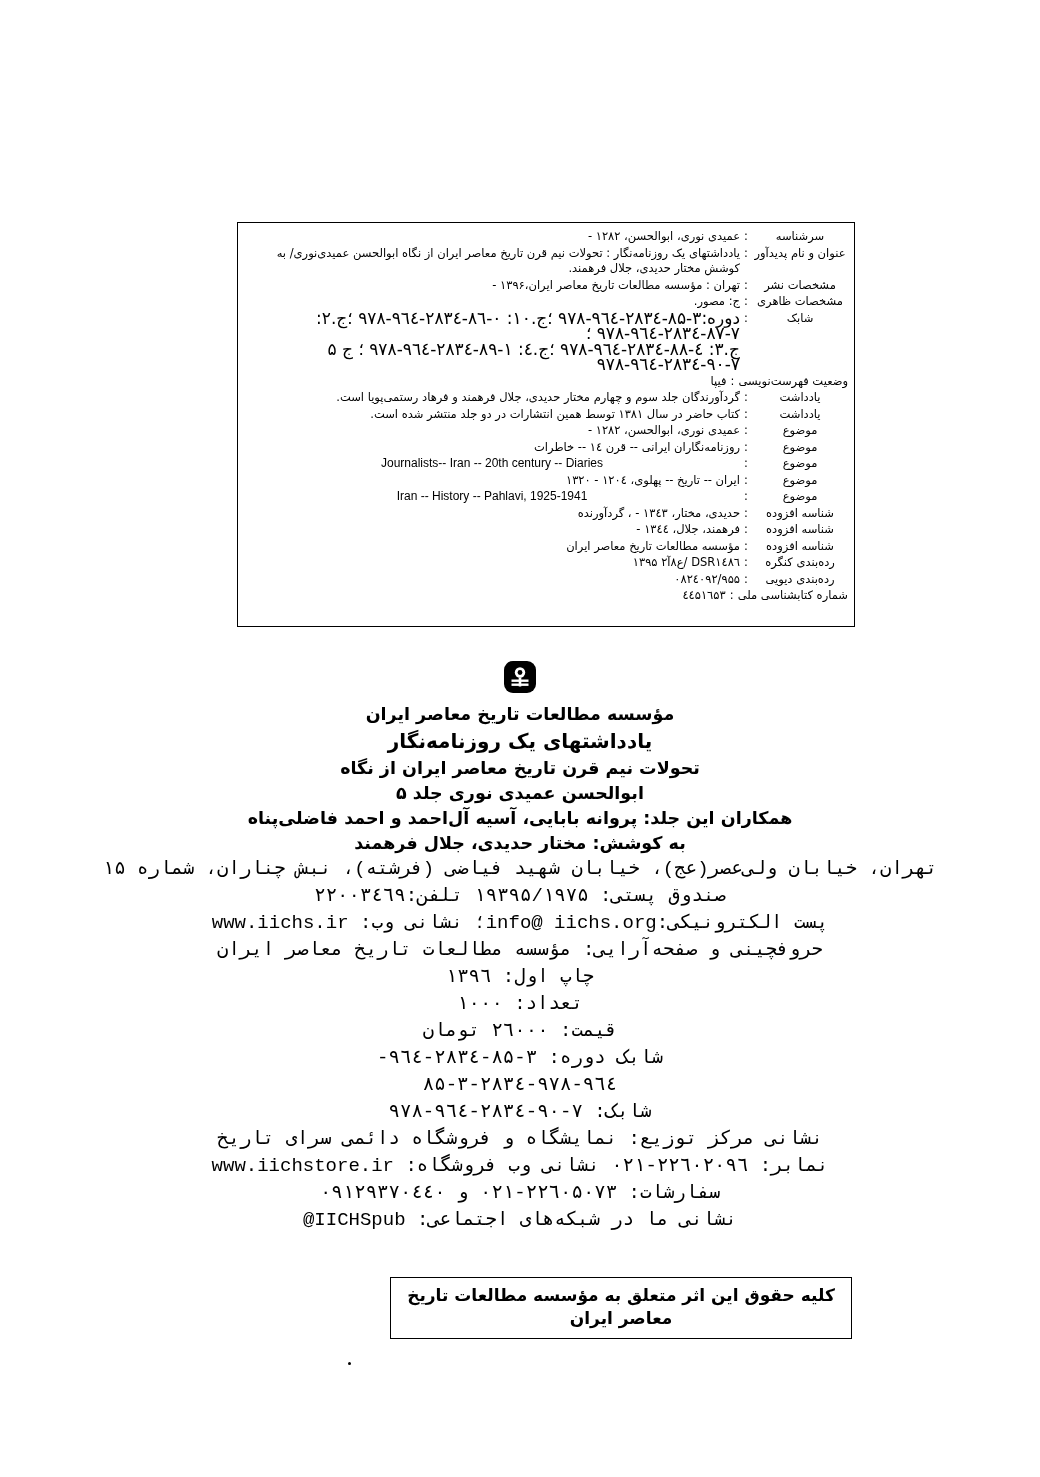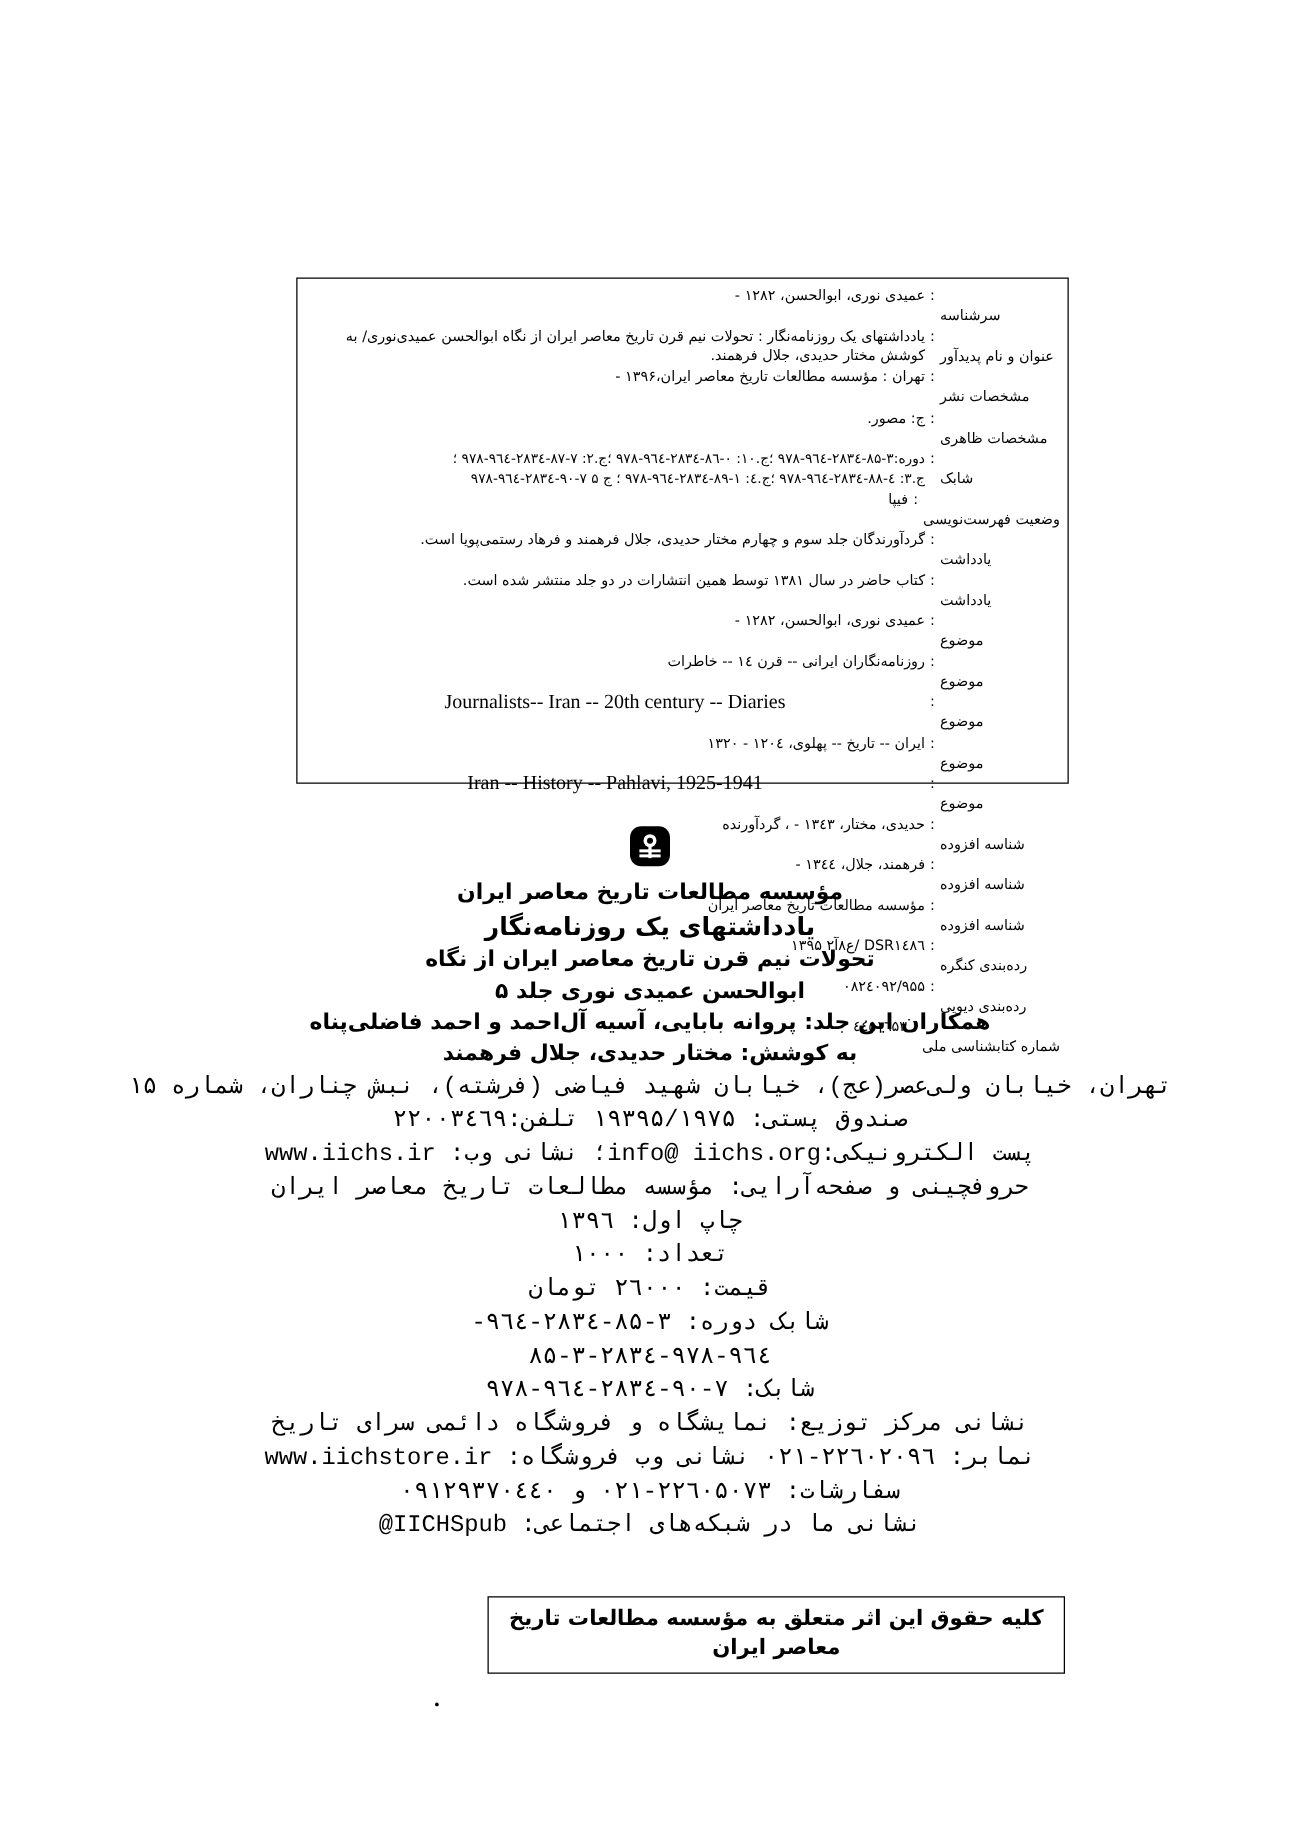--- a/index.html
+++ b/index.html
@@ -34,50 +34,49 @@
   }
   .cip-row {
     display: flex;
     flex-direction: row;
     align-items: flex-start;
     width: 100%;
     margin-bottom: 1px;
   }
   .cip-label {
     flex: 0 0 96px;
-    text-align: left;
+    text-align: center;
     font-size: 11.5px;
     line-height: 15.5px;
     white-space: nowrap;
     font-family: "DejaVu Sans", "Liberation Sans", sans-serif;
-    margin-top: 16px;
   }
   .cip-colon {
     flex: 0 0 12px;
     text-align: center;
     font-size: 11.5px;
     line-height: 15.5px;
   }
   .cip-value {
     flex: 1 1 auto;
     text-align: right;
     font-size: 11.5px;
     line-height: 15.5px;
   }
   .cip-value.two-line {
     line-height: 15.5px;
   }
   .cip-value.ltr {
     direction: ltr;
     text-align: center;
-    font-family: Liberation Serif, serif;
-    font-size: 16px;
+    font-family: Liberation Sans, sans-serif;
+    font-size: 12px;
   }
   .cip-value.nums {
-    font-size: 11px;
+    font-size: 17px;
     letter-spacing: 0px;
   }
 
   
   .logo {
     position: absolute;
     top: 660px;
     right: 0;
     left: 0;
     text-align: center;

